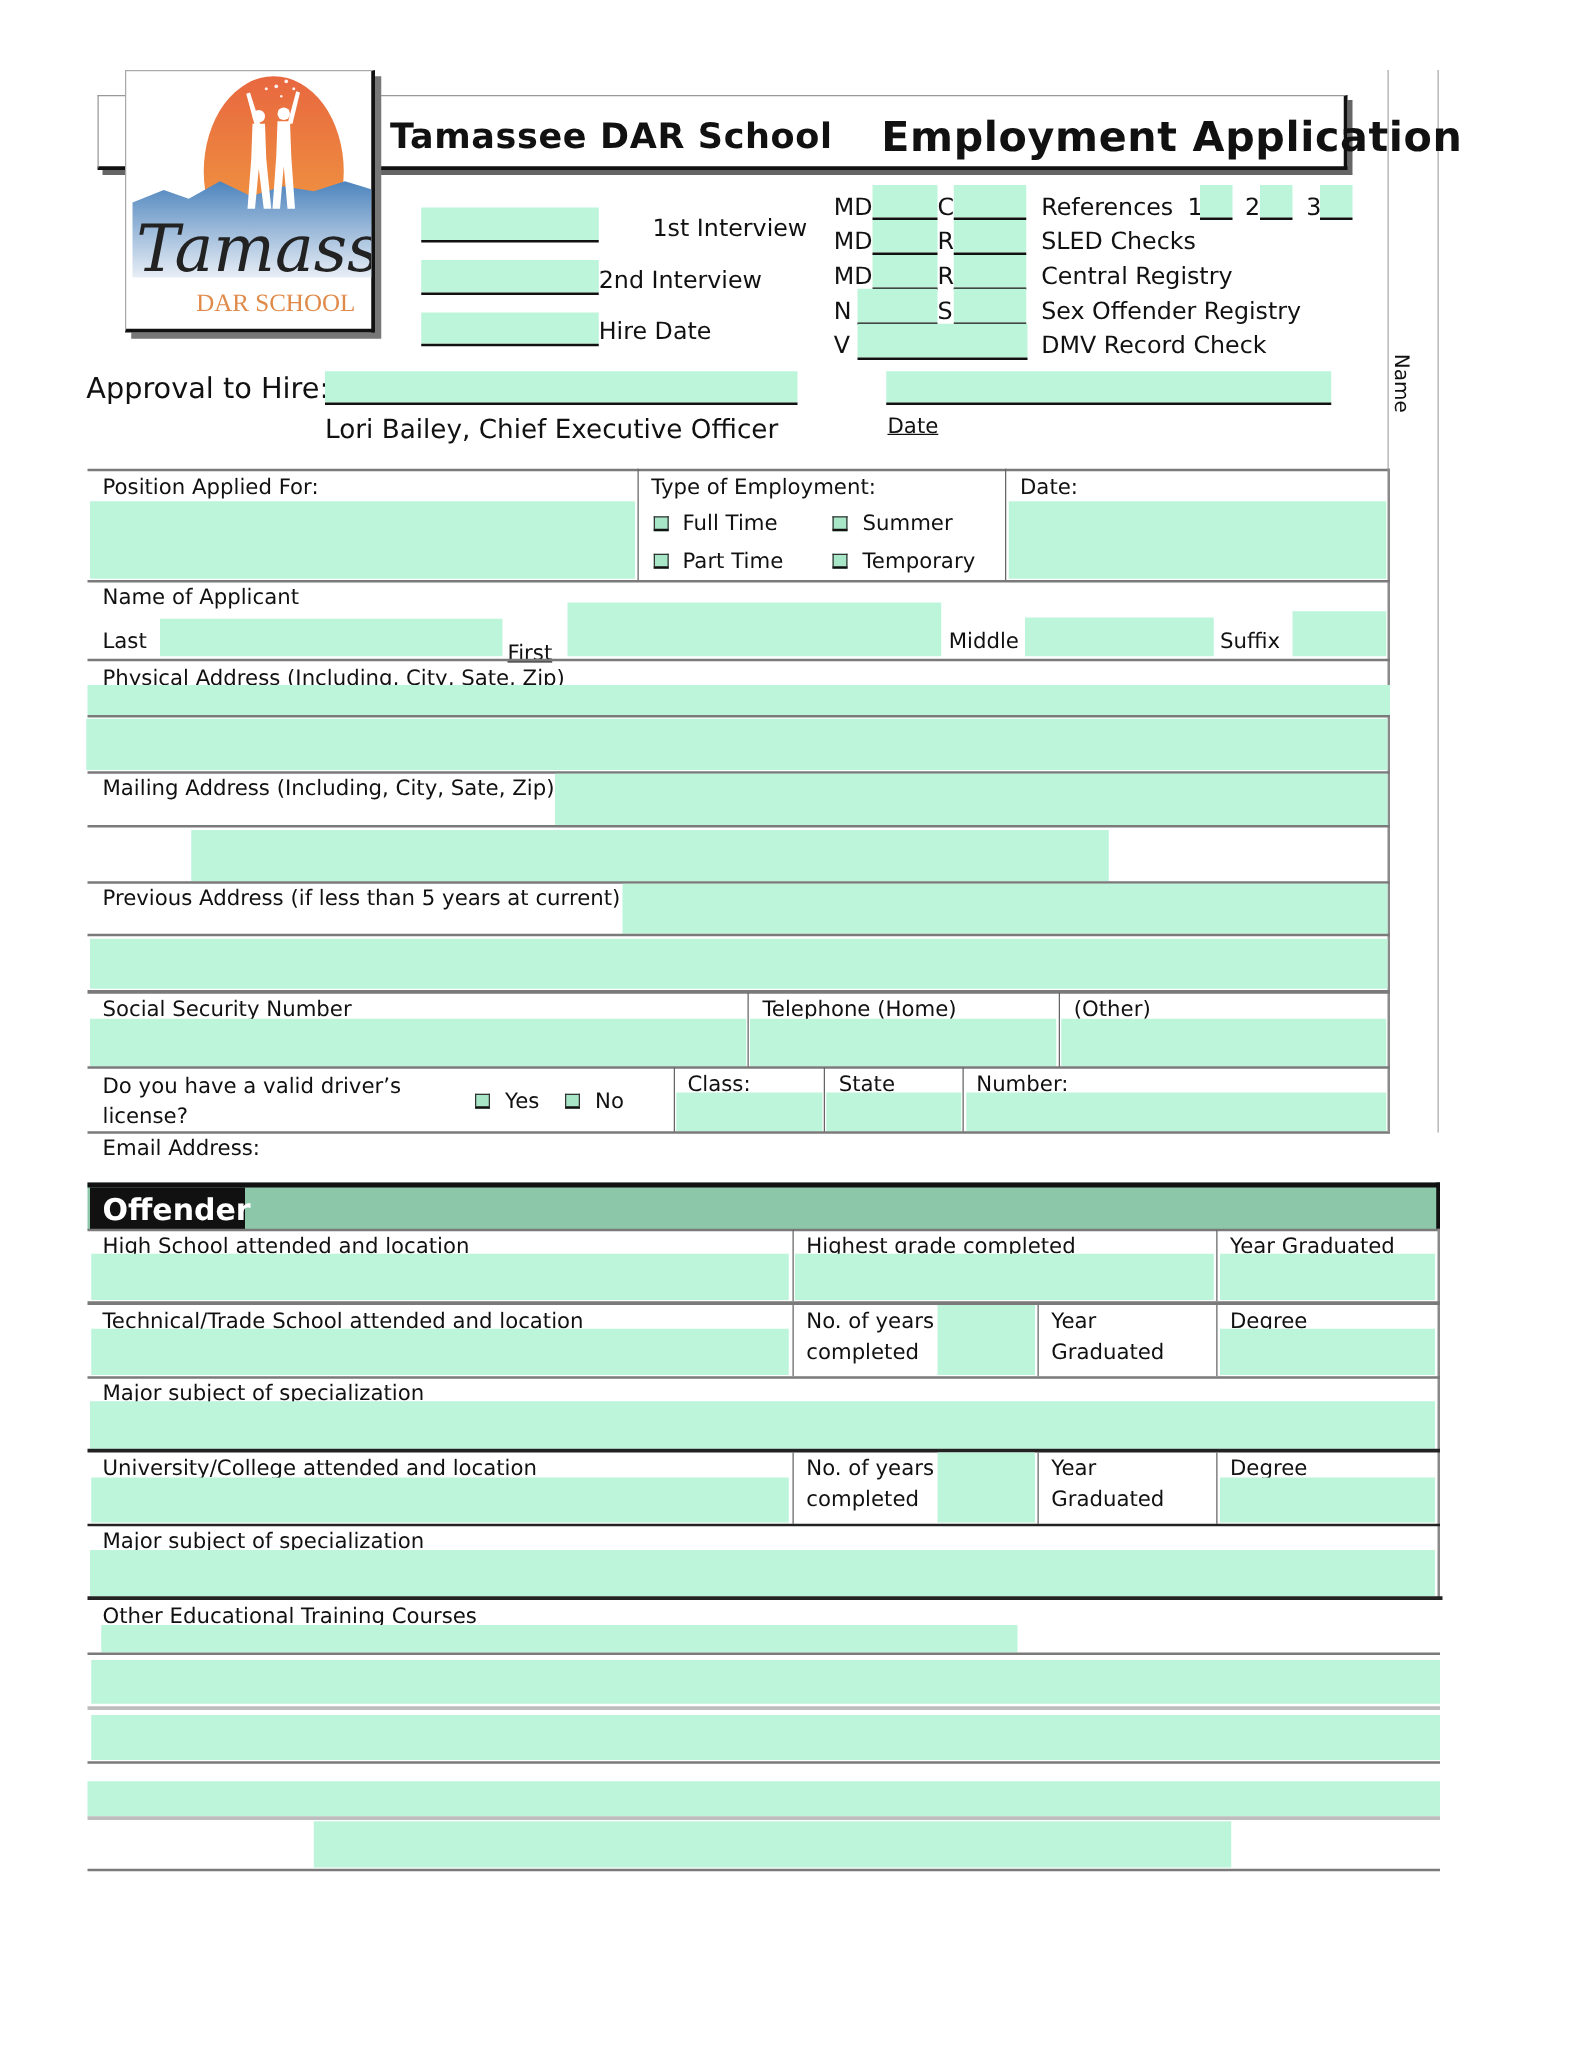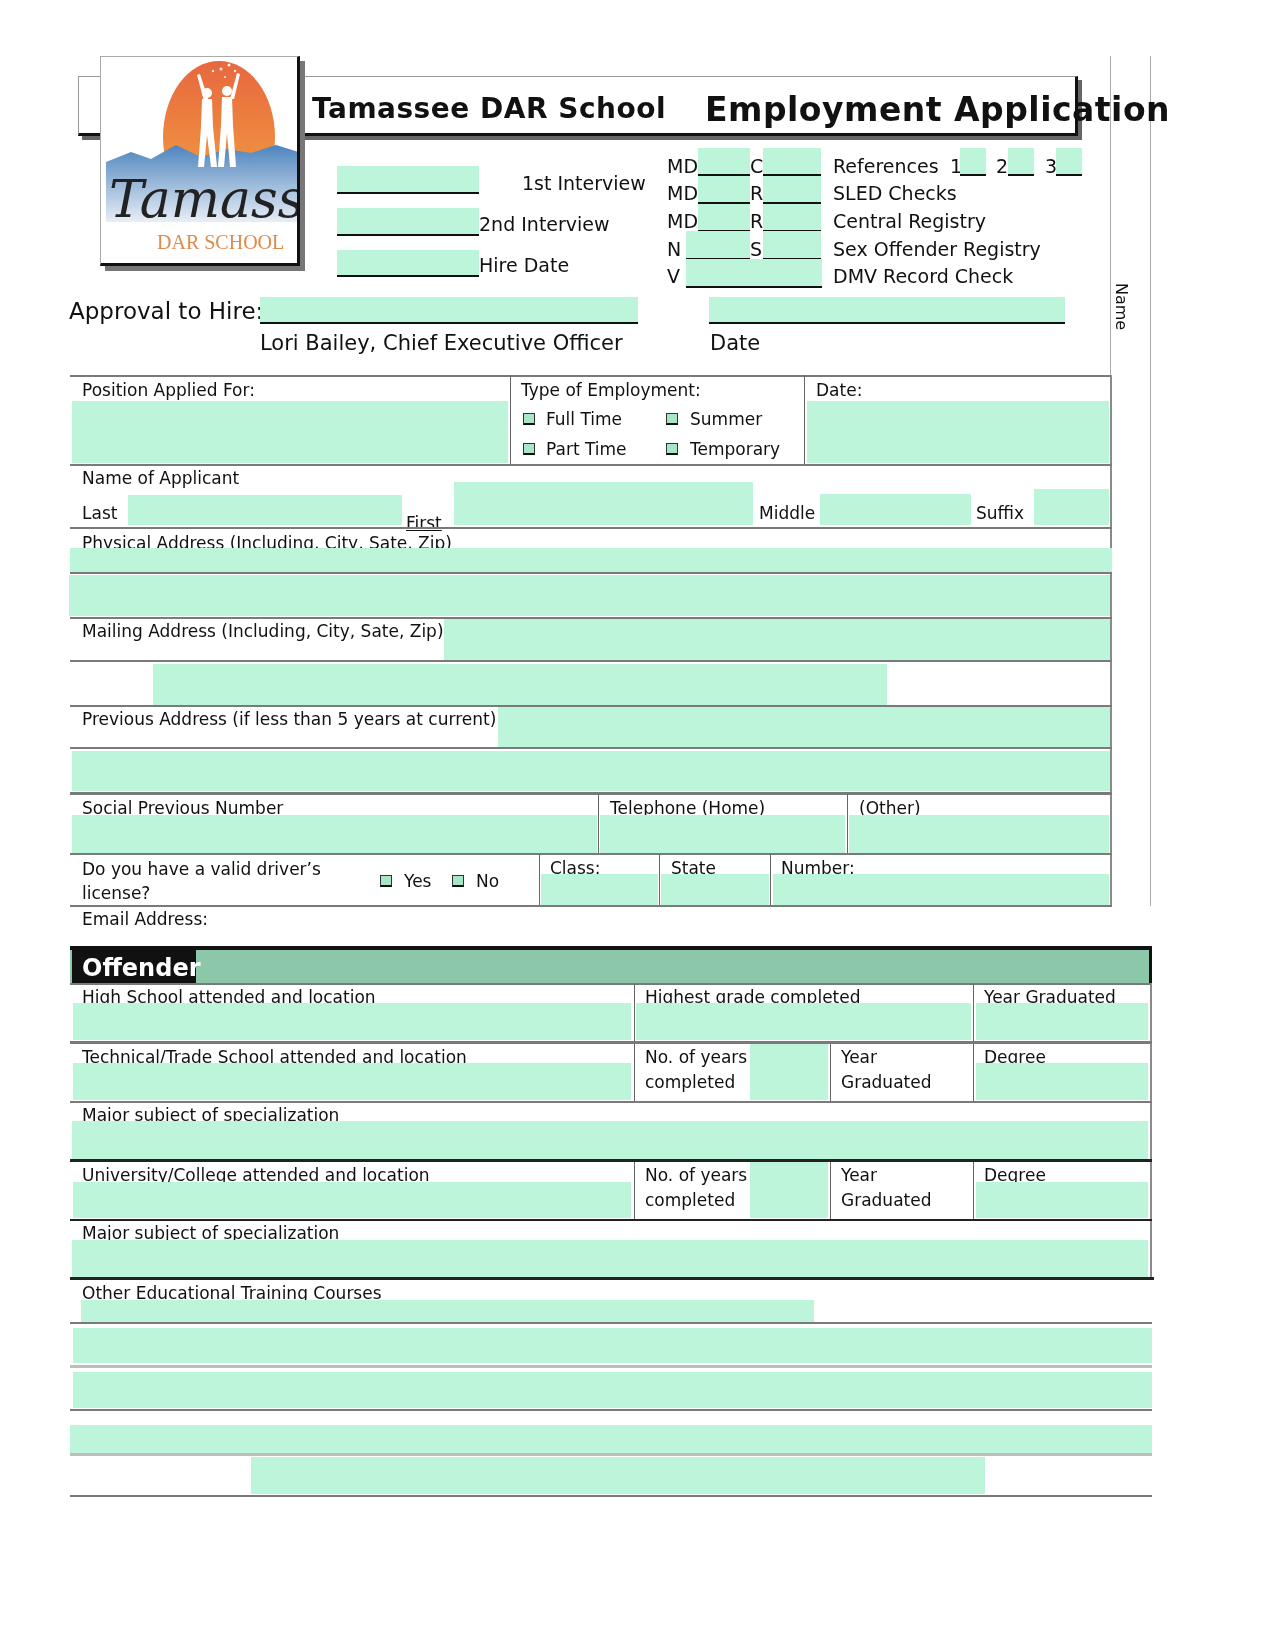--- a/index.html
+++ b/index.html
@@ -136,21 +136,21 @@
   <div class="lbl" style="left:833px;top:267px;font-size:19px;">DMV Record Check</div>
 </div>
 
 <div>
   <div class="lbl" style="left:69px;top:300px;font-size:23px;">Approval to Hire:</div>
   <div class="fill" style="left:260px;top:297px;width:378px;height:25px;"></div>
   <div class="uline" style="left:260px;top:322px;width:378px;"></div>
   <div class="lbl" style="left:260px;top:333px;font-size:21px;">Lori Bailey, Chief Executive Officer</div>
   <div class="fill" style="left:709px;top:297px;width:356px;height:25px;"></div>
   <div class="uline" style="left:709px;top:322px;width:356px;"></div>
-  <div class="lbl" style="left:710px;top:333px;font-size:21px;">Date</div>
+  <div class="lbl" style="left:710px;top:333px;font-size:17px;text-decoration:underline;">Date</div>
 </div>
 
 <div>
   <div class="hline" style="left:70px;top:375px;width:1042px;"></div>
   <div class="vline" style="left:1110px;top:375px;height:530px;"></div>
 
   <div class="lbl" style="left:82px;top:382px;font-size:17px;">Position Applied For:</div>
   <div class="fill" style="left:72px;top:401px;width:436px;height:62px;"></div>
   <div class="vline" style="left:510px;top:375px;height:90px;width:1px;background:#666;"></div>
   <div class="lbl" style="left:521px;top:382px;font-size:17px;">Type of Employment:</div>
@@ -191,21 +191,21 @@
   <div class="hline" style="left:70px;top:660px;width:1042px;"></div>
   <div class="fill" style="left:153px;top:664px;width:734px;height:41px;"></div>
   <div class="hline" style="left:70px;top:705px;width:1042px;"></div>
 
   <div class="lbl" style="left:82px;top:711px;font-size:17px;">Previous Address (if less than 5 years at current)</div>
   <div class="fill" style="left:498px;top:707px;width:612px;height:40px;"></div>
   <div class="hline" style="left:70px;top:747px;width:1042px;"></div>
   <div class="fill" style="left:72px;top:751px;width:1038px;height:40px;"></div>
   <div class="hline" style="left:70px;top:792px;width:1042px;height:3px;"></div>
 
-  <div class="lbl" style="left:82px;top:800px;font-size:17px;">Social Previous Number</div>
+  <div class="lbl" style="left:82px;top:800px;font-size:17px;">Social Security Number</div>
   <div class="fill" style="left:72px;top:815px;width:525px;height:38px;"></div>
   <div class="vline" style="left:598px;top:794px;height:60px;width:1px;background:#666;"></div>
   <div class="lbl" style="left:610px;top:800px;font-size:17px;">Telephone (Home)</div>
   <div class="fill" style="left:600px;top:815px;width:245px;height:38px;"></div>
   <div class="vline" style="left:847px;top:794px;height:60px;width:1px;background:#666;"></div>
   <div class="lbl" style="left:859px;top:800px;font-size:17px;">(Other)</div>
   <div class="fill" style="left:849px;top:815px;width:260px;height:38px;"></div>
   <div class="hline" style="left:70px;top:853px;width:1042px;"></div>
 
   <div class="lbl" style="left:82px;top:861px;font-size:17px;">Do you have a valid driver’s</div>

